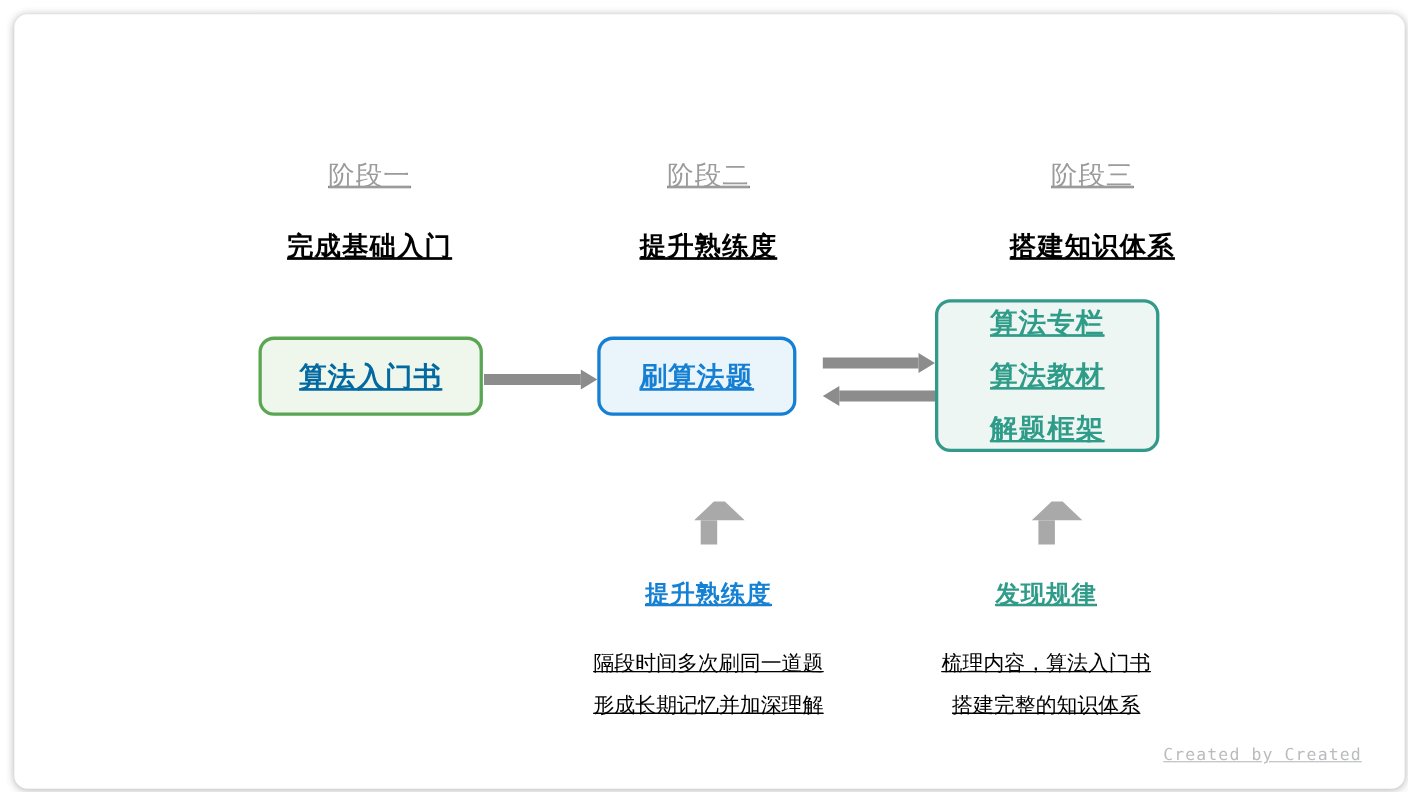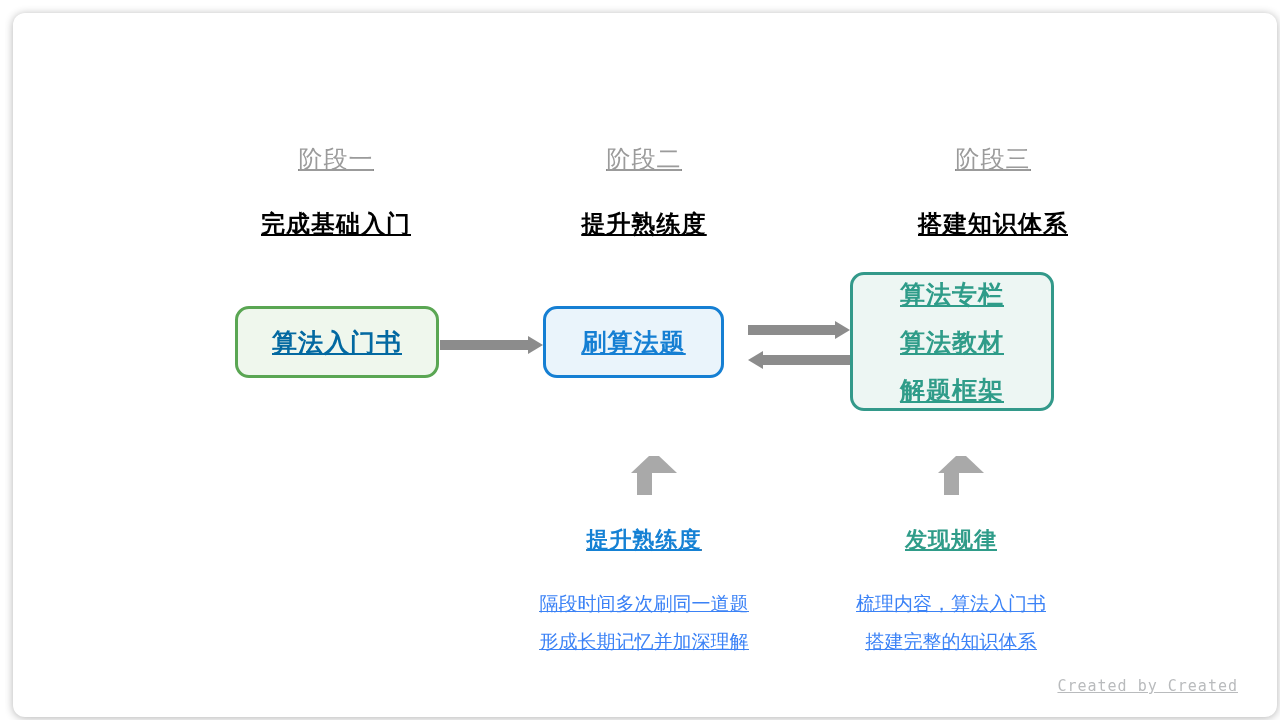--- a/index.html
+++ b/index.html
@@ -72,21 +72,21 @@
   .up-arrow.u2 { left:613px; }
   .up-arrow.u3 { left:920px; }
 
   
   .method { position:absolute; width:320px; text-align:center; top:502px; }
   .method.c2 { left:471px; }
   .method.c3 { left:778px; }
   .method-title { font-size:22px; font-weight:700; letter-spacing:1px; }
   .method-title.blue { color:#1581d4; }
   .method-title.teal { color:#2f9c89; }
-  .method-desc { margin-top:20px; font-size:19px; line-height:28px; color:#3b82f6; }
+  .method-desc { margin-top:20px; font-size:19px; line-height:28px; color:#000000; }
 
   .credit {
     position:absolute; right:34px; bottom:17px;
     font-family:"DejaVu Sans Mono", monospace;
     font-size:15px; color:#b9bbbd; letter-spacing:1px;
   }
 </style>
 </head>
 <body>
 

